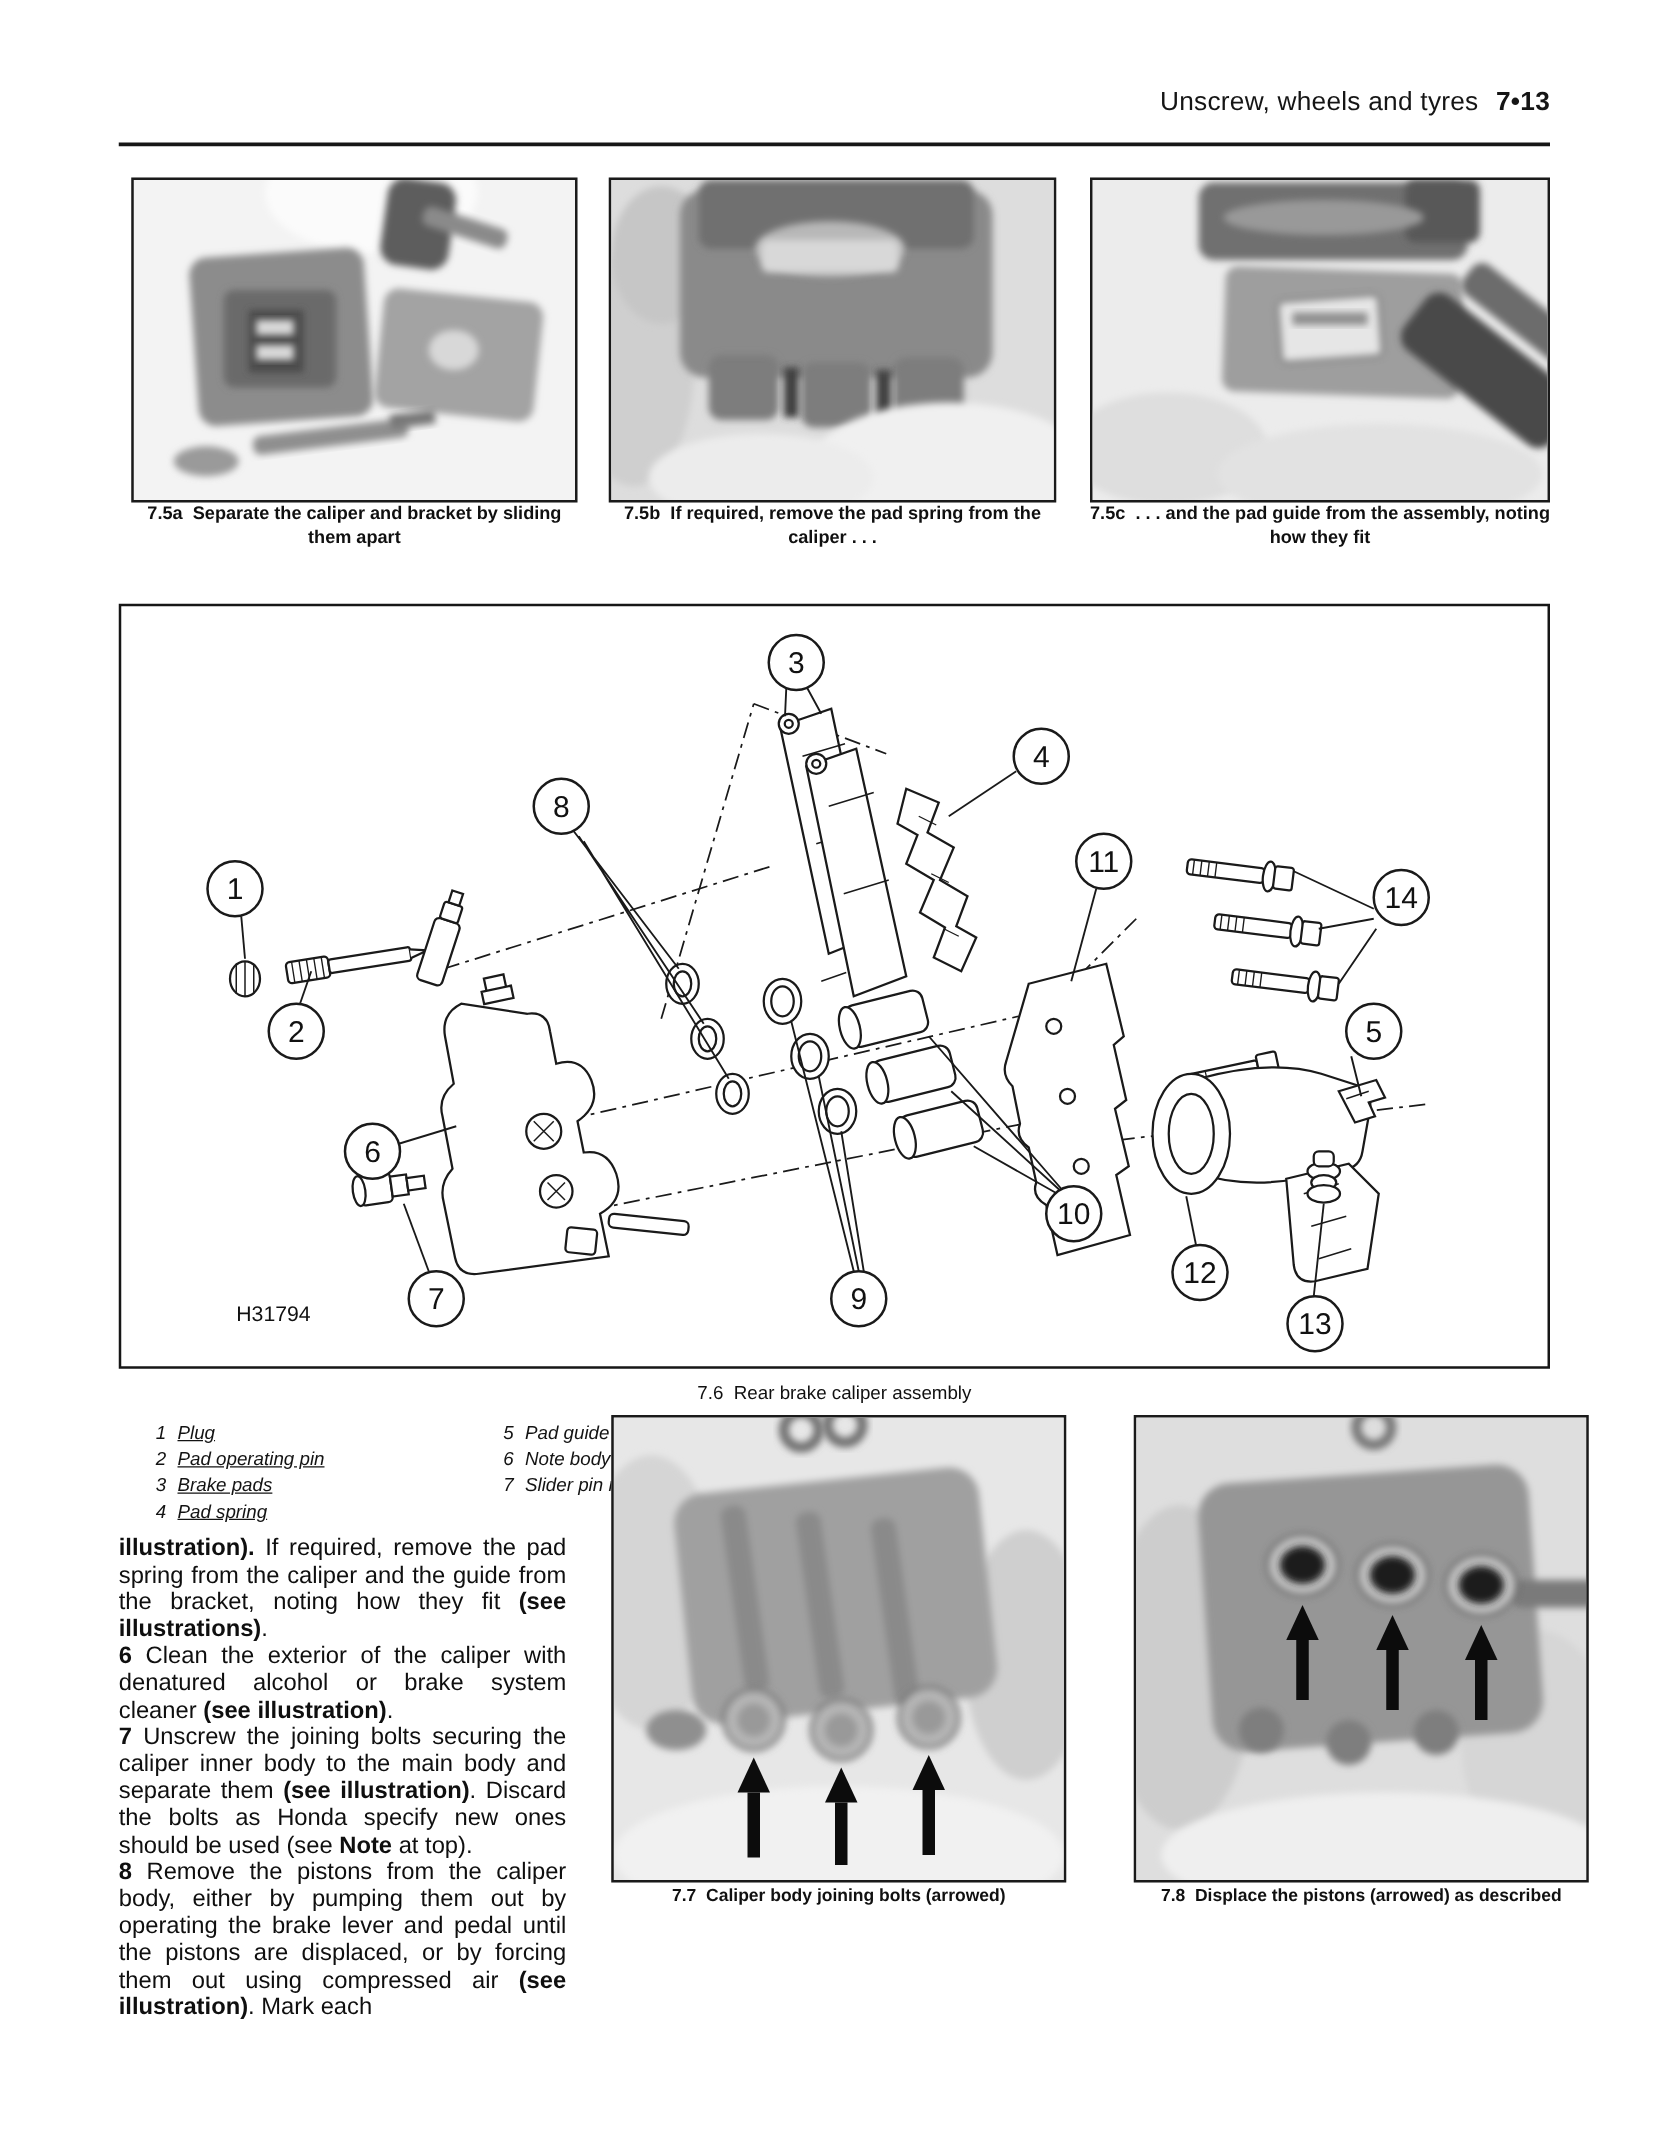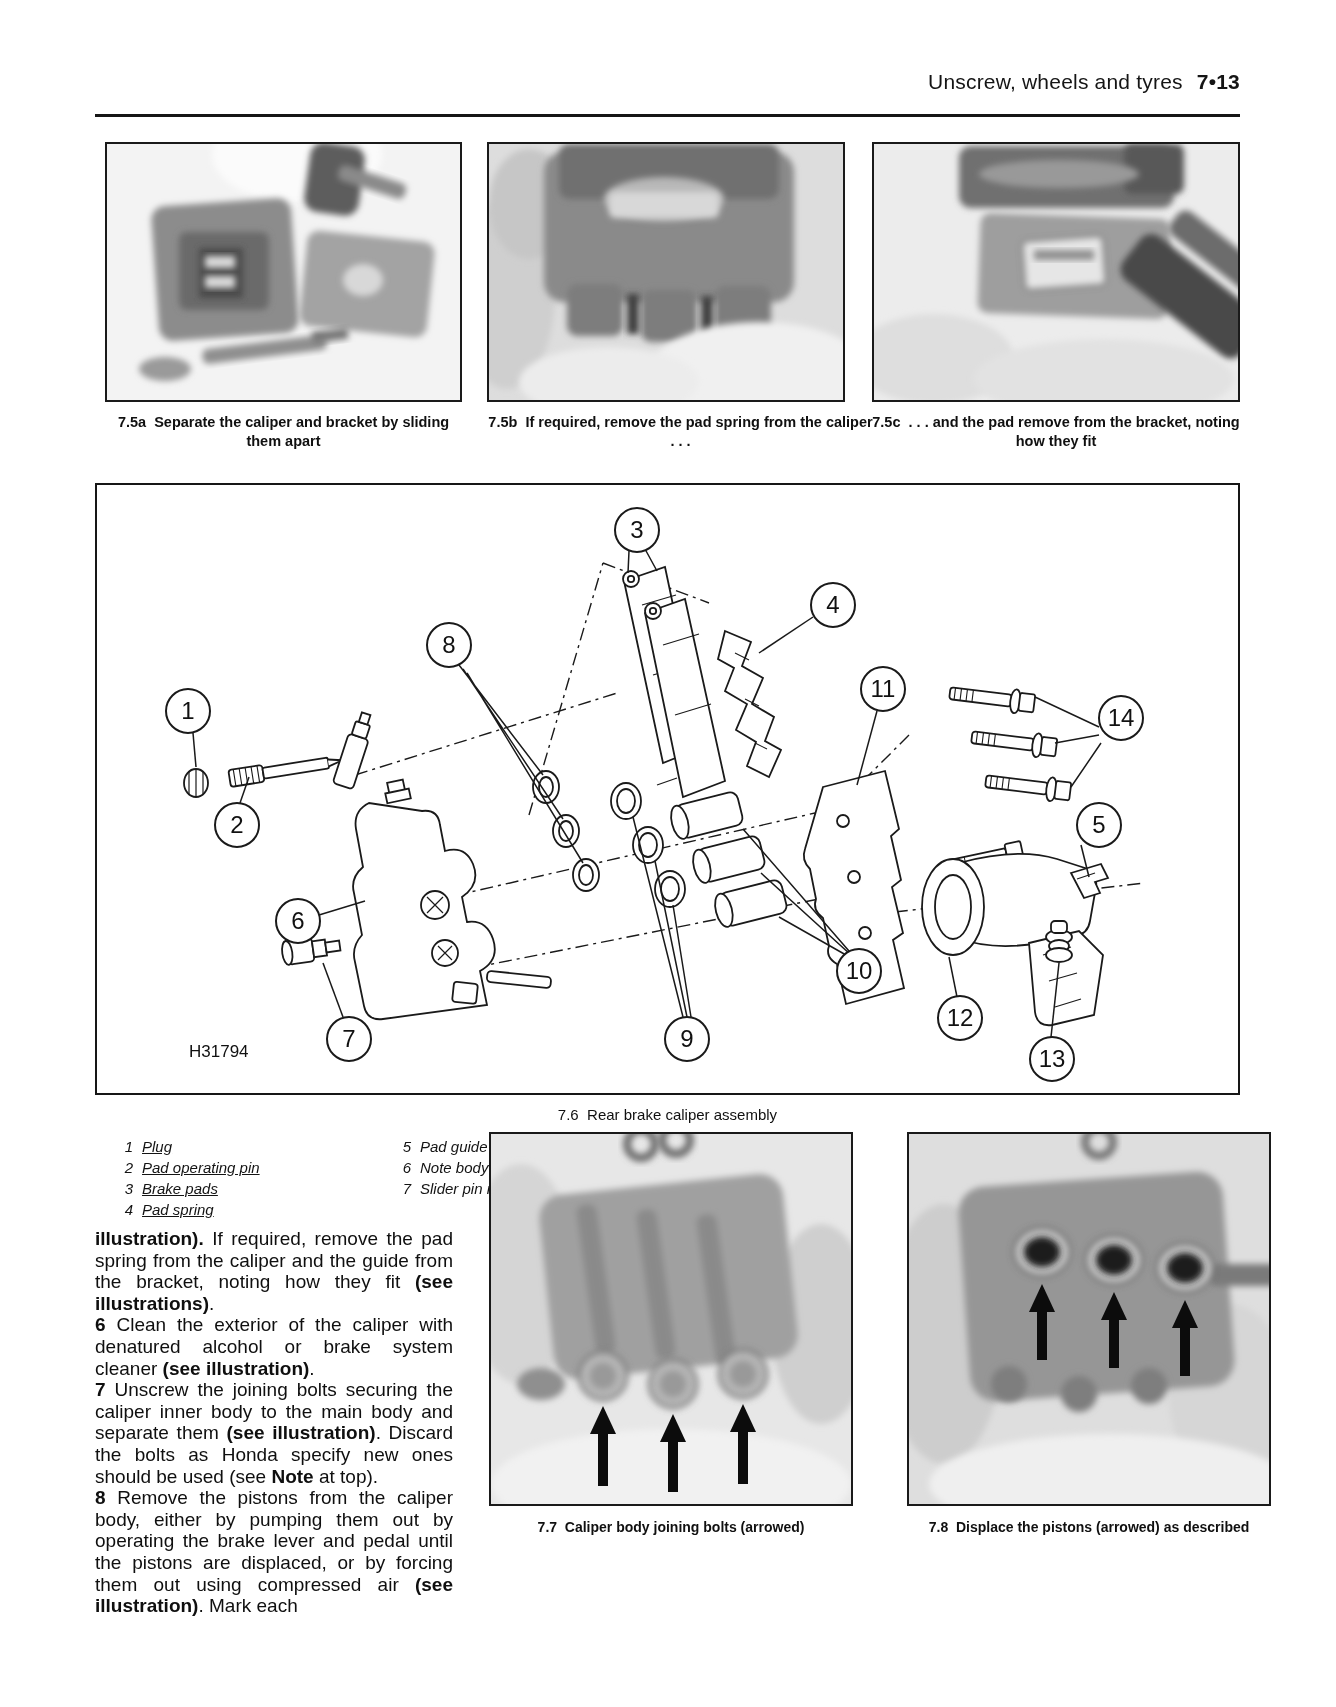--- a/index.html
+++ b/index.html
@@ -6,21 +6,21 @@
   body{width:1336px;height:1707px;position:relative;font-family:"Liberation Sans",sans-serif;color:#111;}
   .abs{position:absolute;}
   
   .page-header{position:absolute;left:95px;top:70px;width:1145px;text-align:right;font-size:21px;letter-spacing:.2px;color:#151515;}
   .page-header .pagenum{font-weight:700;margin-left:14px;}
   .header-rule{position:absolute;left:95px;top:114px;width:1145px;height:3px;background:#161616;}
   
   .photo{border:2px solid #1a1a1a;overflow:hidden;background:#e9e9e9;}
   .photo svg{display:block;}
   figure{margin:0;}
-  figcaption{font-weight:700;font-size:14.5px;line-height:19px;text-align:center;white-space:pre-wrap;color:#101010;margin-top:11px;}
+  figcaption{font-weight:700;font-size:14.5px;line-height:19px;text-align:center;white-space:pre-wrap;color:#101010;}
   .cap-bottom{font-size:14px;line-height:20px;}
   
   .diagram-box{position:absolute;left:95px;top:483px;width:1145px;height:612px;border:2.5px solid #161616;box-sizing:border-box;background:#fff;}
   .fig-caption{position:absolute;left:95px;top:1106px;width:1145px;text-align:center;font-weight:400;font-size:15px;white-space:pre-wrap;color:#101010;}
   
   .legend-col{position:absolute;font-style:italic;font-size:15px;line-height:21px;color:#131313;}
   .leg-item{white-space:nowrap;}
   .leg-num{display:inline-block;width:26px;text-align:right;margin-right:9px;}
   
   .body-col{position:absolute;left:95px;top:1228px;width:358px;font-size:19px;line-height:21.6px;text-align:justify;color:#0f0f0f;}
@@ -56,21 +56,21 @@
       <ellipse cx="256" cy="136" rx="20" ry="16" fill="#d8d8d8" filter="url(#bl1)"></ellipse>
       <rect x="230" y="30" width="70" height="16" rx="6" fill="#8a8a8a" filter="url(#bl1)" transform="rotate(18 265 38)"></rect>
       <rect x="95" y="198" width="125" height="15" rx="6" fill="#8f8f8f" filter="url(#bl1)" transform="rotate(-7 157 205)"></rect>
       <rect x="205" y="186" width="36" height="11" fill="#777" filter="url(#bl1)" transform="rotate(-7 223 191)"></rect>
       <ellipse cx="58" cy="225" rx="26" ry="12" fill="#9a9a9a" filter="url(#bl1)"></ellipse>
     </svg>
   </div>
   <figcaption>7.5a  Separate the caliper and bracket by sliding them apart</figcaption>
 </figure>
 
-<figure class="abs" style="left:487px;top:142px;width:387px;">
+<figure class="abs" style="left:487px;top:142px;width:358px;">
   <div class="photo" style="width:354px;height:256px;">
     <svg width="354" height="256" viewBox="0 0 354 256" role="img">
       <defs>
           <filter id="bl2" x="-30%" y="-30%" width="160%" height="160%">
             <feGaussianBlur stdDeviation="3"></feGaussianBlur>
           </filter>
         </defs>
       <rect width="354" height="256" fill="#dddddd"></rect>
       <ellipse cx="18" cy="150" rx="48" ry="95" fill="#cfcfcf" filter="url(#bl2)"></ellipse>
       <ellipse cx="40" cy="60" rx="40" ry="55" fill="#c6c6c6" filter="url(#bl2)"></ellipse>
@@ -104,21 +104,21 @@
       <ellipse cx="185" cy="30" rx="80" ry="14" fill="#999" filter="url(#bl3)"></ellipse>
       <rect x="105" y="72" width="190" height="100" rx="10" fill="#9e9e9e" filter="url(#bl3)" transform="rotate(2 200 122)"></rect>
       <rect x="150" y="95" width="80" height="48" rx="4" fill="#e6e6e6" stroke="#555" stroke-width="2" filter="url(#bl3)" transform="rotate(-4 190 119)"></rect>
       <rect x="160" y="106" width="60" height="10" fill="#8f8f8f" filter="url(#bl3)"></rect>
       <rect x="242" y="120" width="150" height="55" rx="14" fill="#4a4a4a" filter="url(#bl3)" transform="rotate(38 310 150)"></rect>
       <rect x="290" y="90" width="110" height="30" rx="10" fill="#6c6c6c" filter="url(#bl3)" transform="rotate(38 340 105)"></rect>
       <ellipse cx="60" cy="215" rx="80" ry="45" fill="#dedede" filter="url(#bl3)"></ellipse>
       <ellipse cx="230" cy="235" rx="130" ry="40" fill="#e2e2e2" filter="url(#bl3)"></ellipse>
     </svg>
   </div>
-  <figcaption>7.5c  . . . and the pad remove from the bracket, noting how they fit</figcaption>
+  <figcaption>7.5c  . . . and the pad guide from the assembly, noting how they fit</figcaption>
 </figure>
 
 <div class="diagram-box">
   <svg width="1140" height="607" viewBox="0 0 1140 607">
     <g fill="none" stroke="#1a1a1a" stroke-width="1.8">
 
       <g stroke-dasharray="13 5 3 5" stroke-width="1.4">
         <path d="M258,290 L520,208"></path>
         <path d="M282,428 L718,328"></path>
         <path d="M300,498 L772,404"></path>

